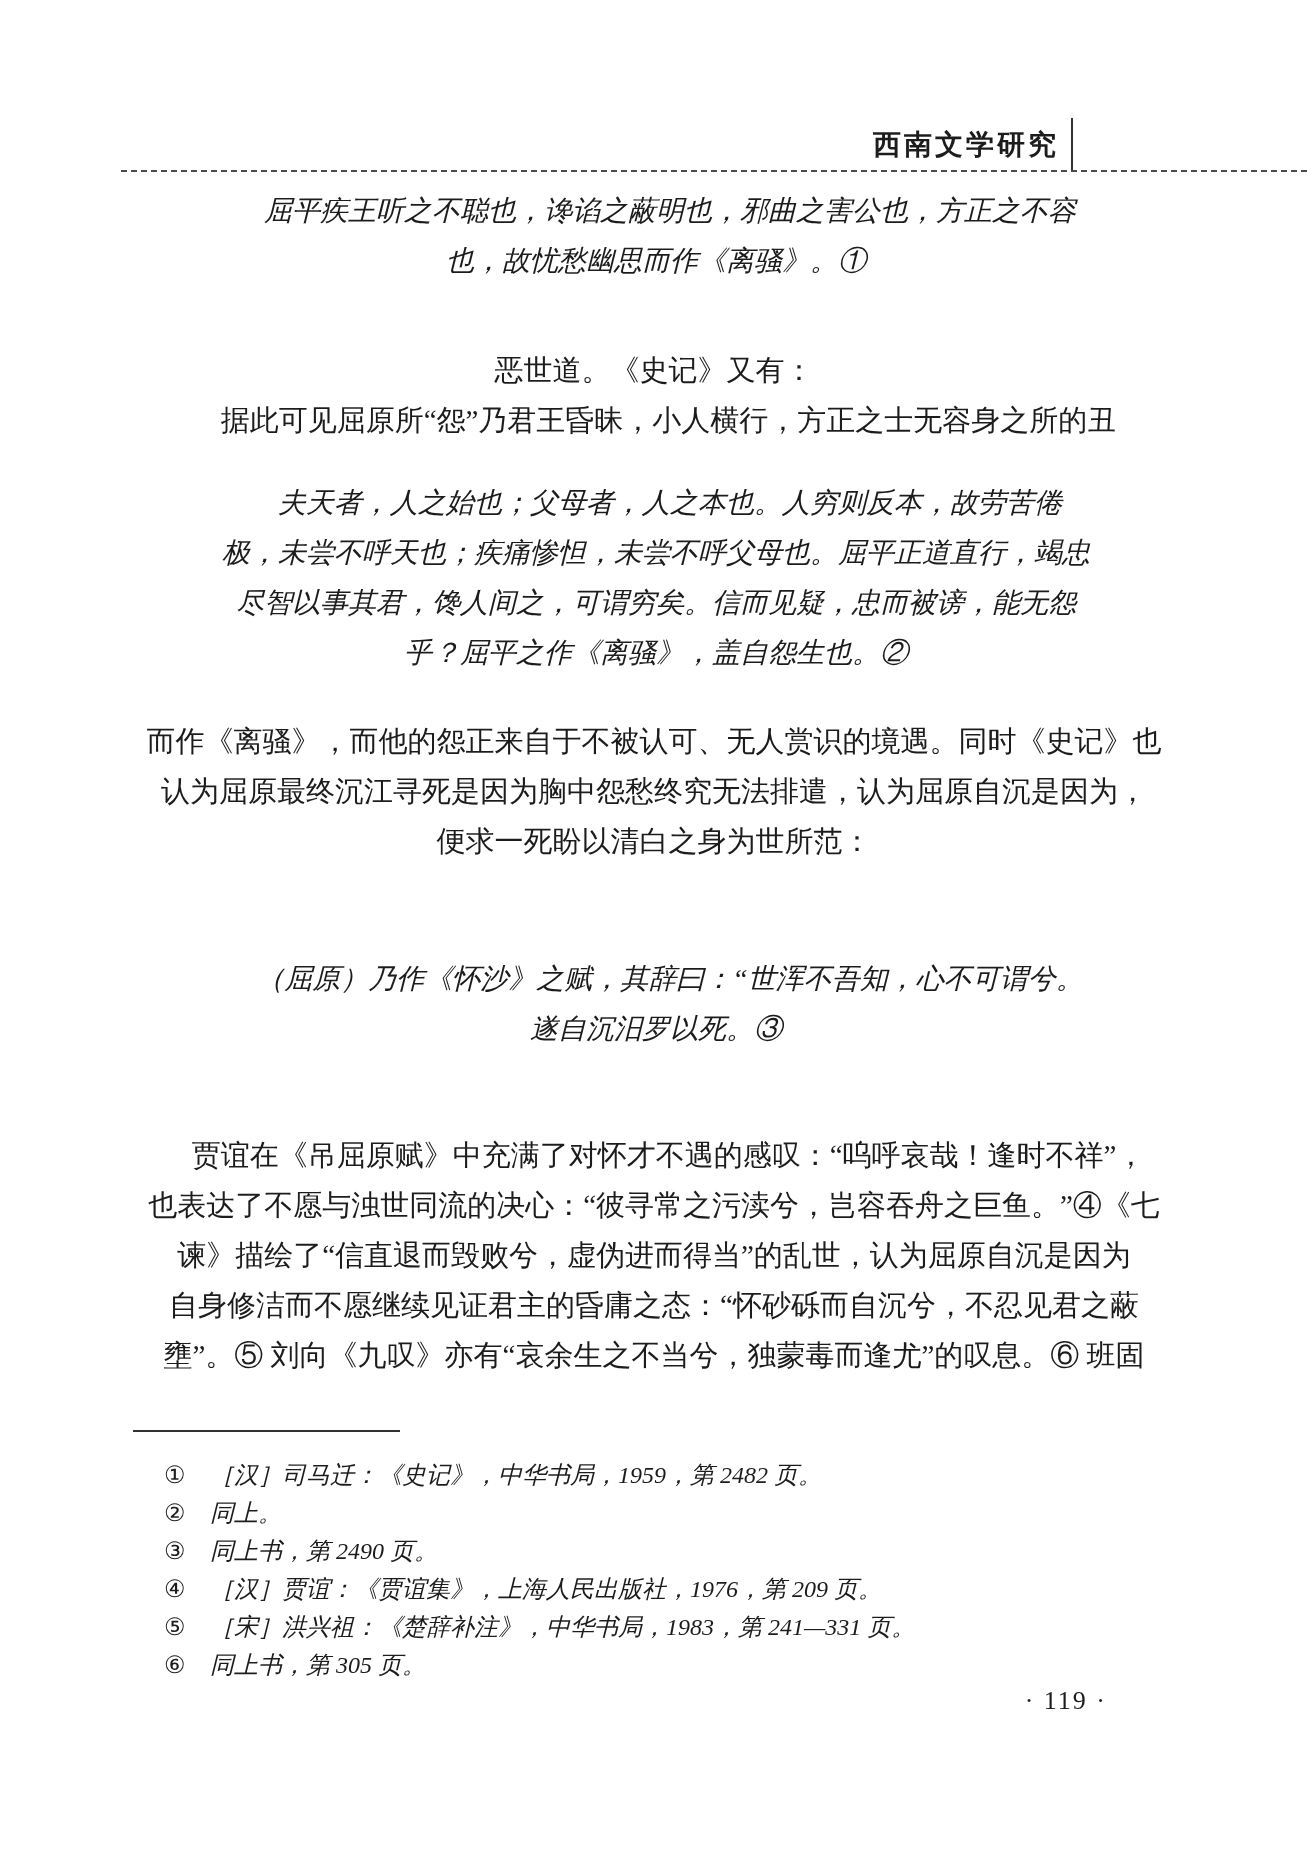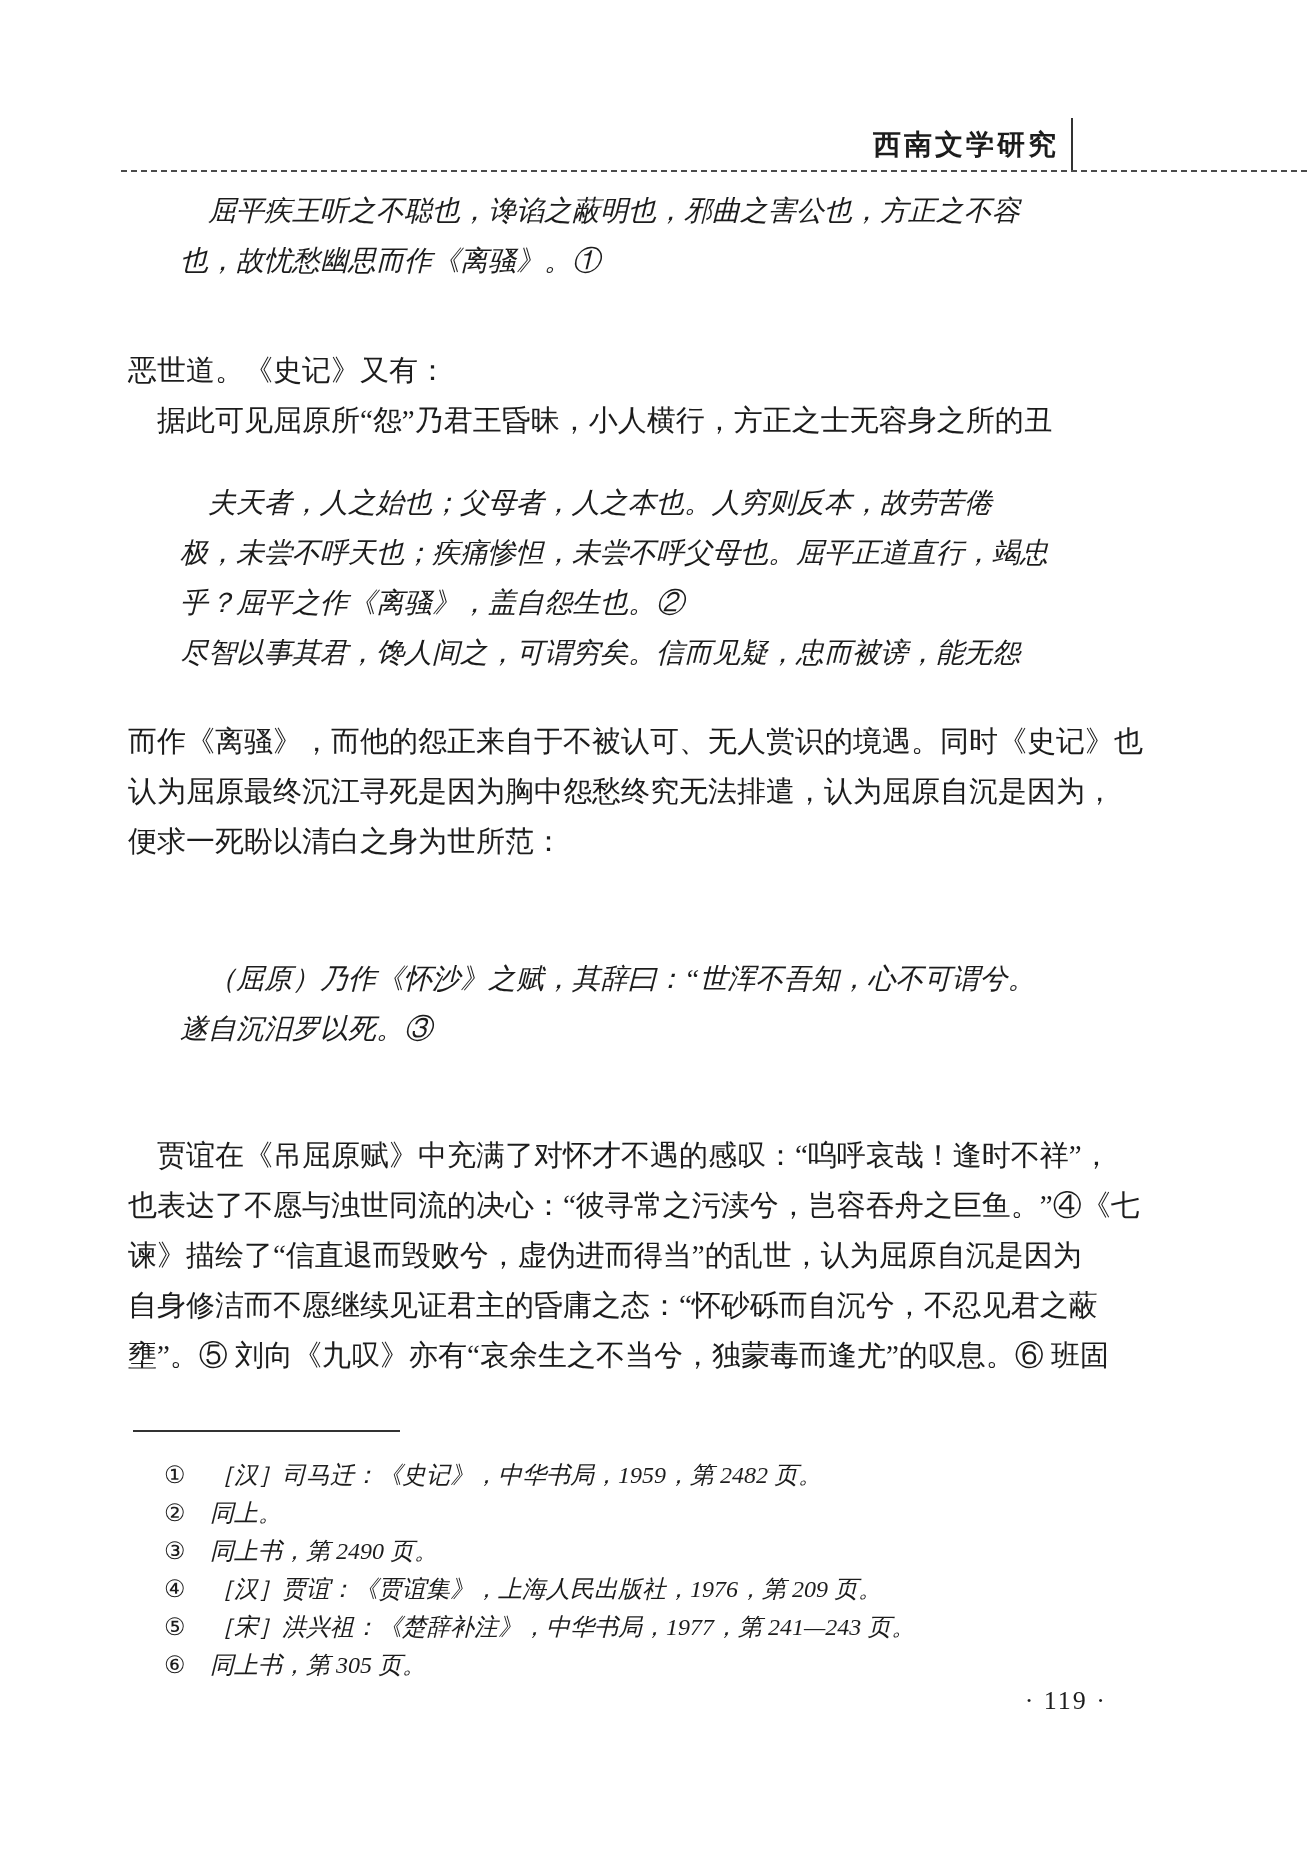--- a/index.html
+++ b/index.html
@@ -20,21 +20,21 @@
     position:absolute;top:170px;left:121px;right:0;height:0;
     border-top:2px dashed #4a4a4a;
   }
   
   .block{position:absolute;left:128px;right:127px;}
   .para{font-size:29px;line-height:50px;}
   .quote{
     font-size:28px;line-height:50px;font-style:italic;
     padding-left:52px;padding-right:48px;
   }
-  .line{white-space:nowrap;}
+  .line{white-space:nowrap;text-align:center;}
   .indent{text-indent:1em;}
   .q1{top:186px;} .p1{top:345px;} .q2{top:478px;}
   .p2{top:716px;} .q3{top:954px;font-style:italic;} .p3{top:1130px;}
   
   .footnote-rule{
     position:absolute;top:1430px;left:133px;width:267px;height:0;
     border-top:2px solid #333;
   }
   .footnotes{
     position:absolute;top:1456px;left:128px;right:127px;
@@ -62,22 +62,22 @@
 </div>
 
 <div class="block para p1">
   <div class="line">恶世道。《史记》又有：</div>
   <div class="line indent">据此可见屈原所“怨”乃君王昏昧，小人横行，方正之士无容身之所的丑</div>
 </div>
 
 <div class="block quote q2">
   <div class="line indent">夫天者，人之始也；父母者，人之本也。人穷则反本，故劳苦倦</div>
   <div class="line">极，未尝不呼天也；疾痛惨怛，未尝不呼父母也。屈平正道直行，竭忠</div>
+  <div class="line">尽智以事其君，馋人间之，可谓穷矣。信而见疑，忠而被谤，能无怨</div>
   <div class="line">乎？屈平之作《离骚》，盖自怨生也。②</div>
-  <div class="line">尽智以事其君，馋人间之，可谓穷矣。信而见疑，忠而被谤，能无怨</div>
 </div>
 
 <div class="block para p2">
   <div class="line">而作《离骚》，而他的怨正来自于不被认可、无人赏识的境遇。同时《史记》也</div>
   <div class="line">认为屈原最终沉江寻死是因为胸中怨愁终究无法排遣，认为屈原自沉是因为，</div>
   <div class="line">便求一死盼以清白之身为世所范：</div>
 </div>
 
 <div class="block quote q3">
   <div class="line indent">（屈原）乃作《怀沙》之赋，其辞曰：“世浑不吾知，心不可谓兮。</div>
@@ -105,21 +105,21 @@
   <div class="footnote">
     <span class="fn-marker">③</span>
     <span class="fn-text">同上书，第 2490 页。</span>
   </div>
   <div class="footnote">
     <span class="fn-marker">④</span>
     <span class="fn-text">［汉］贾谊：《贾谊集》，上海人民出版社，1976，第 209 页。</span>
   </div>
   <div class="footnote">
     <span class="fn-marker">⑤</span>
-    <span class="fn-text">［宋］洪兴祖：《楚辞补注》，中华书局，1977，第 241—243 页。</span>
+    <span class="fn-text">［宋］洪兴祖：《楚辞补注》，中华书局，1983，第 241—331 页。</span>
   </div>
   <div class="footnote">
     <span class="fn-marker">⑥</span>
     <span class="fn-text">同上书，第 305 页。</span>
   </div>
 </div>
 
 <div class="page-number">· 119 ·</div>
 
 </body></html>

